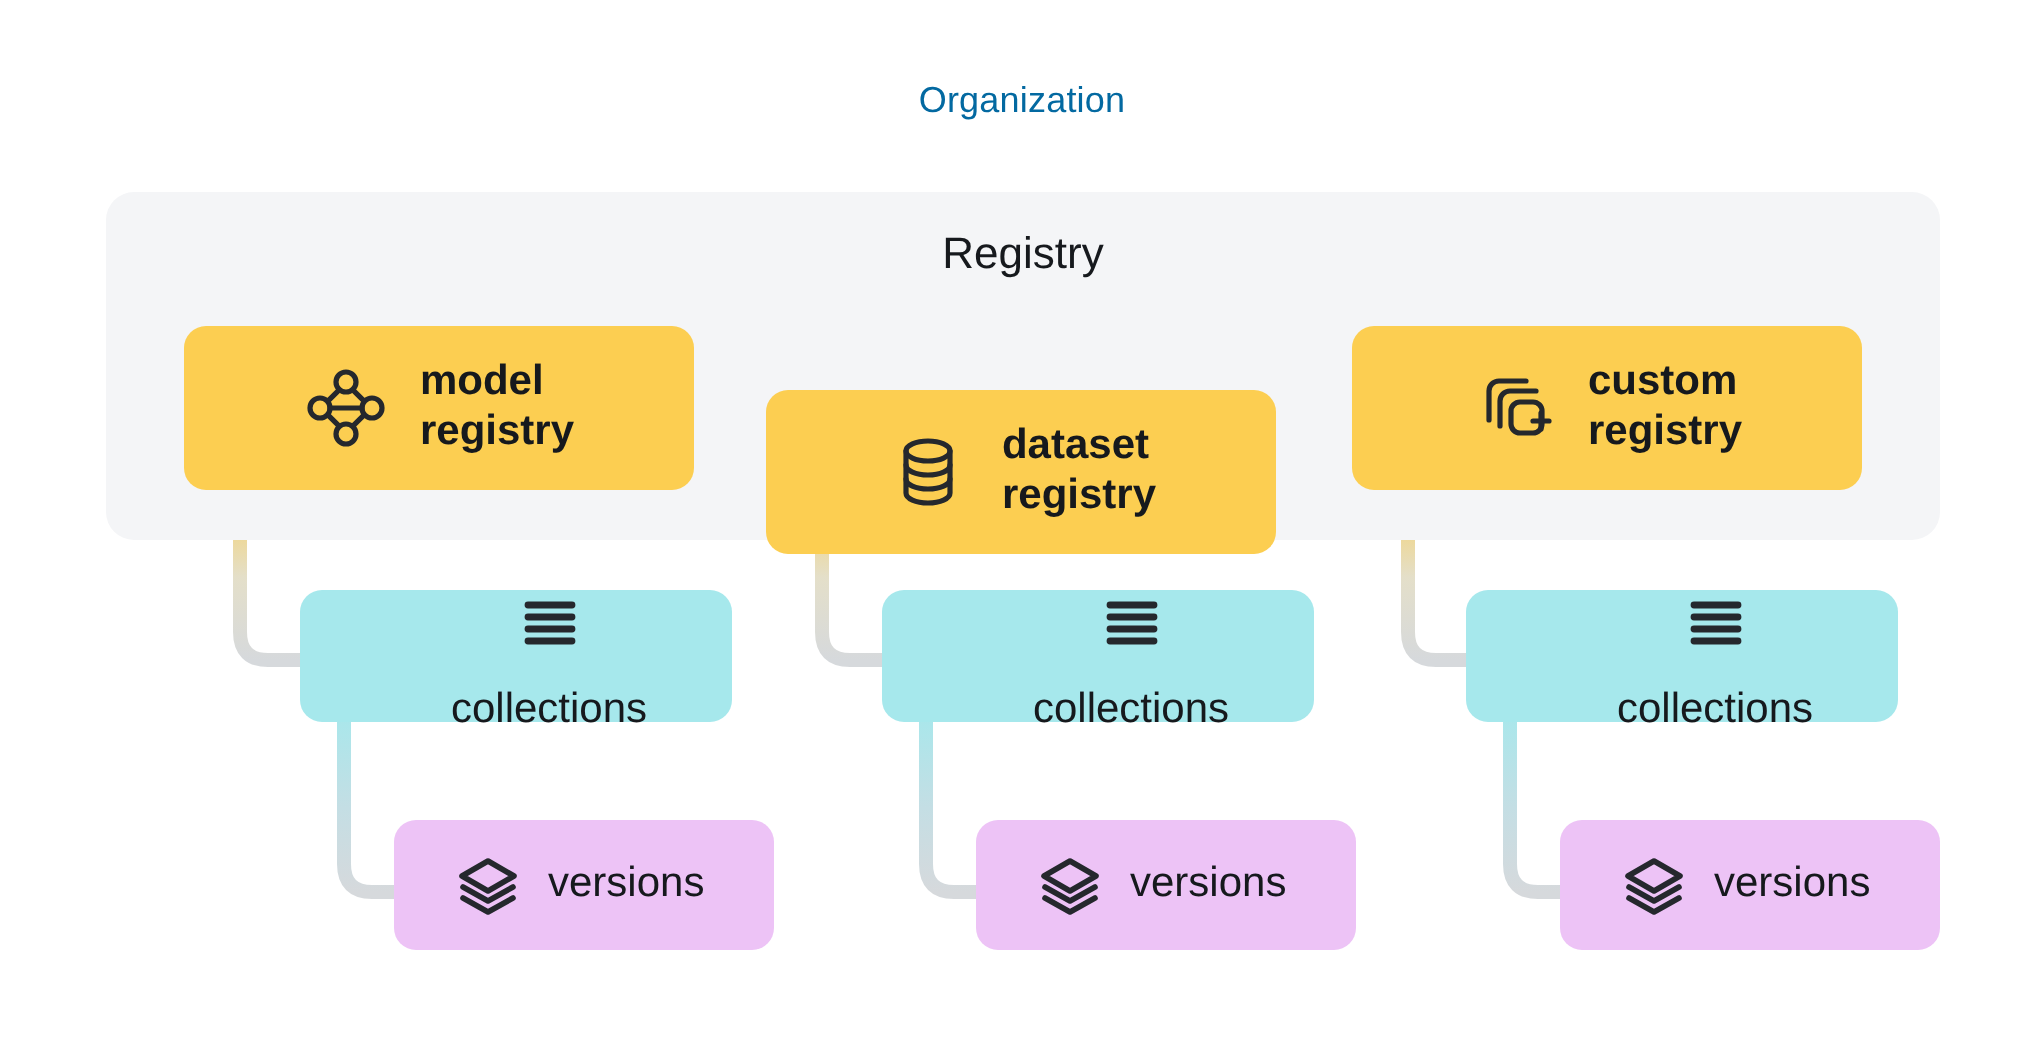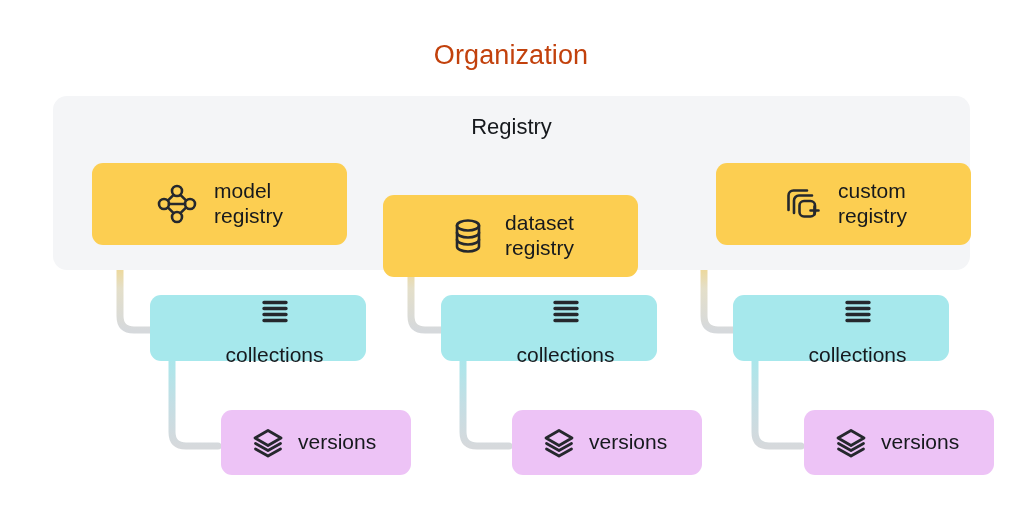--- a/index.html
+++ b/index.html
@@ -32,24 +32,24 @@
     z-index: 1;
   }
 
   
   .org-title {
     position: absolute;
     left: 0;
     top: 40px;
     width: 1022px;
     text-align: center;
-    font-size: 27px;
+    font-size: 18px;
     font-weight: 400;
     letter-spacing: 0.1px;
-    color: #c2410c;
+    color: #0369a1;
     z-index: 4;
   }
 
   
   .registry-box {
     position: absolute;
     left: 53px;
     top: 96px;
     width: 917px;
     height: 174px;
@@ -92,26 +92,27 @@
 
   
   .card-registry {
     top: 163px;
     width: 255px;
     height: 82px;
     background: #fcce51;
     justify-content: center;
     gap: 16px;
     padding: 0 14px;
+    font-weight: bold;
   }
   .card-registry .icon-wrap { width: 42px; height: 42px; }
 
   .card-registry.c0 { left: 92px; }
   .card-registry.c1 { left: 383px; margin-top: 32px; }
-  .card-registry.c2 { left: 716px; }
+  .card-registry.c2 { left: 676px; }
 
   
   .card-collections {
     top: 295px;
     width: 216px;
     height: 66px;
     background: #a6e8ec;
     gap: 16px;
     padding-left: 33px;
     flex-direction: column;
@@ -122,21 +123,20 @@
   .card-collections.c2 { left: 733px; }
 
   
   .card-versions {
     top: 410px;
     width: 190px;
     height: 65px;
     background: #edc3f6;
     gap: 14px;
     padding-left: 31px;
-    margin-left: 24px;
   }
   .card-versions .icon-wrap { width: 32px; height: 32px; }
   .card-versions.c0 { left: 197px; }
   .card-versions.c1 { left: 488px; }
   .card-versions.c2 { left: 780px; }
 
   .icon-wrap svg { display: block; }
 </style>
 </head>
 <body>

